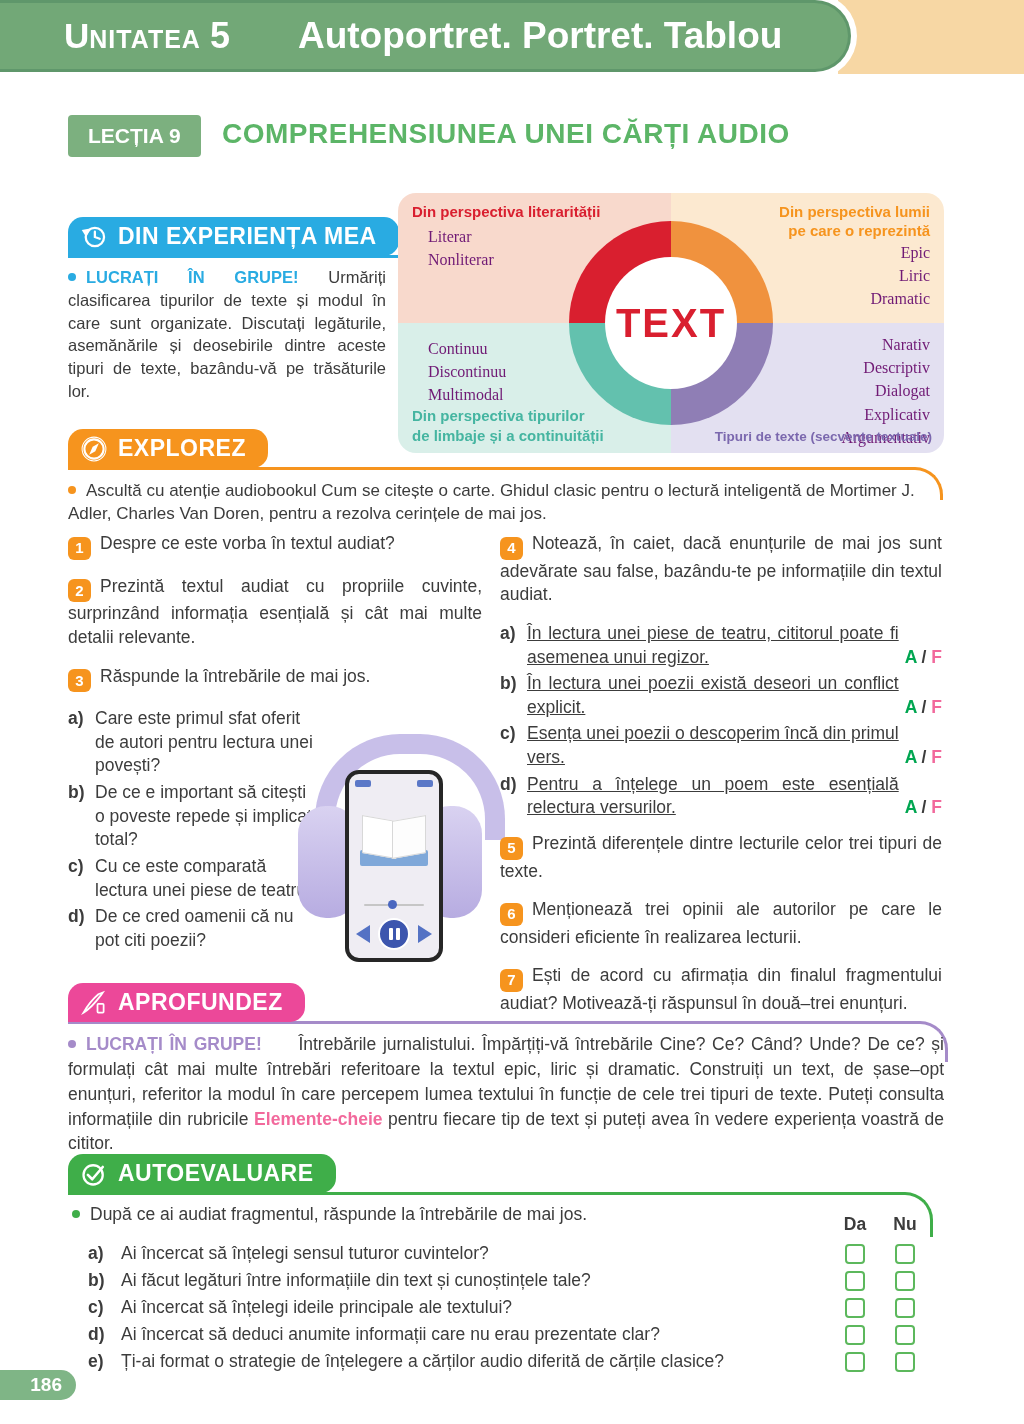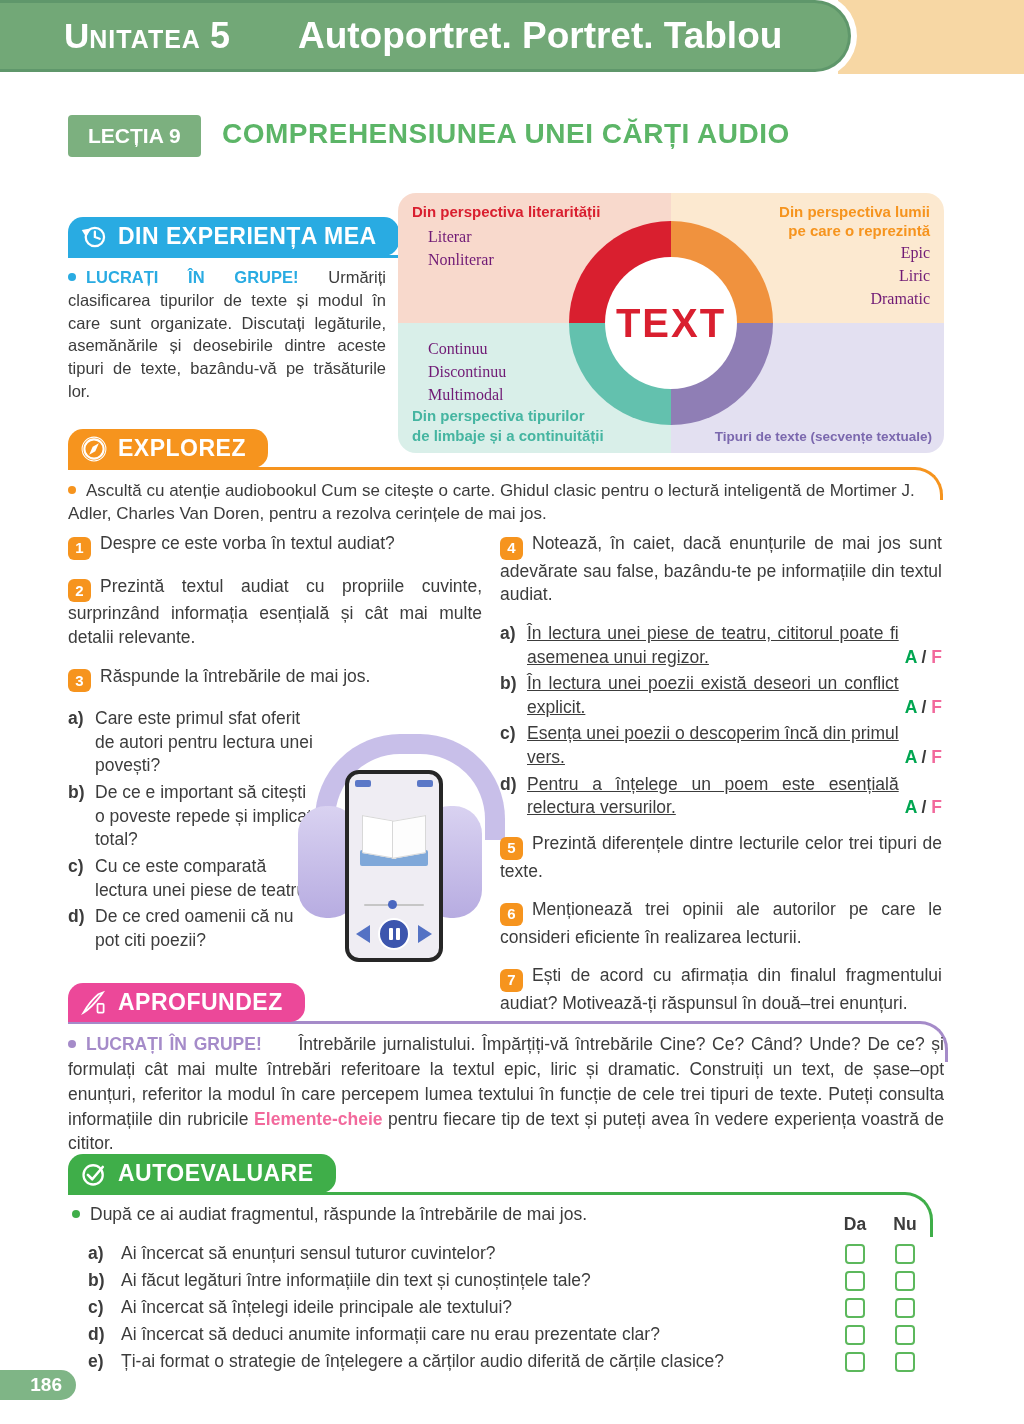--- a/index.html
+++ b/index.html
@@ -192,20 +192,27 @@
         <div>Continuu</div>
         <div>Discontinuu</div>
         <div>Multimodal</div>
       </div>
       <div class="bl-title">
         <div>Din perspectiva tipurilor</div>
         <div>de limbaje și a continuității</div>
       </div>
     </div>
     <div class="quad q-br">
+      <div class="q-items br-items">
+        <div>Narativ</div>
+        <div>Descriptiv</div>
+        <div>Dialogat</div>
+        <div>Explicativ</div>
+        <div>Argumentativ</div>
+      </div>
       <div class="br-title">Tipuri de texte (secvențe textuale)</div>
     </div>
     <div class="ring">
       <div class="ring-inner">TEXT</div>
     </div>
   </div>
 
   <div class="section-line line-orange"></div>
   <div class="section-badge badge-orange">
     <span class="badge-icon">
@@ -344,21 +351,21 @@
   </p>
   <div class="ae-table">
     <div class="ae-row ae-head">
       <span class="ae-letter"></span>
         <span class="ae-text"></span>
       <span class="ae-cell">Da</span>
       <span class="ae-cell">Nu</span>
     </div>
     <div class="ae-row">
       <span class="ae-letter">a)</span>
-      <span class="ae-text">Ai încercat să enunțuri sensul tuturor cuvintelor?</span>
+      <span class="ae-text">Ai încercat să înțelegi sensul tuturor cuvintelor?</span>
       <span class="ae-cell">
           <span class="cb"></span>
         </span>
       <span class="ae-cell">
           <span class="cb"></span>
         </span>
     </div>
     <div class="ae-row">
       <span class="ae-letter">b)</span>
       <span class="ae-text">Ai făcut legături între informațiile din text și cunoștințele tale?</span>

